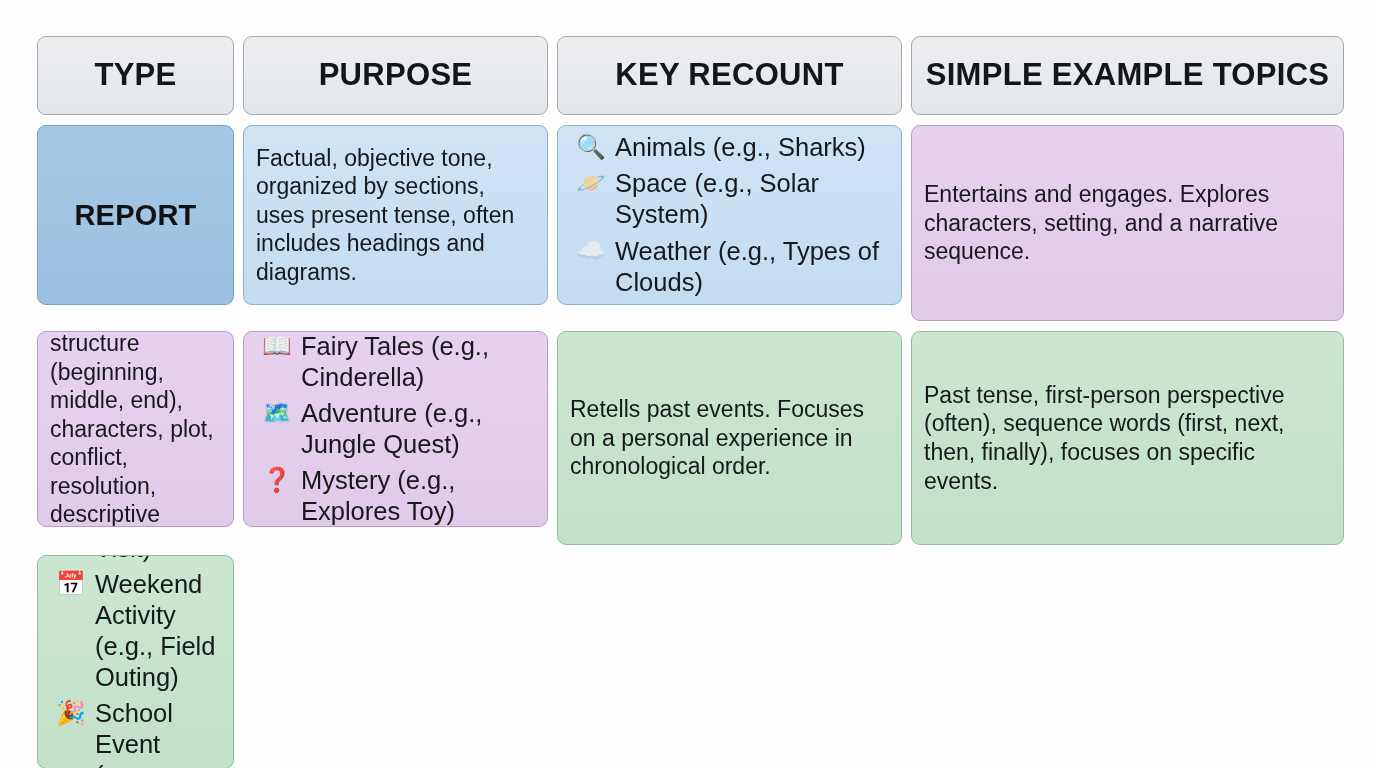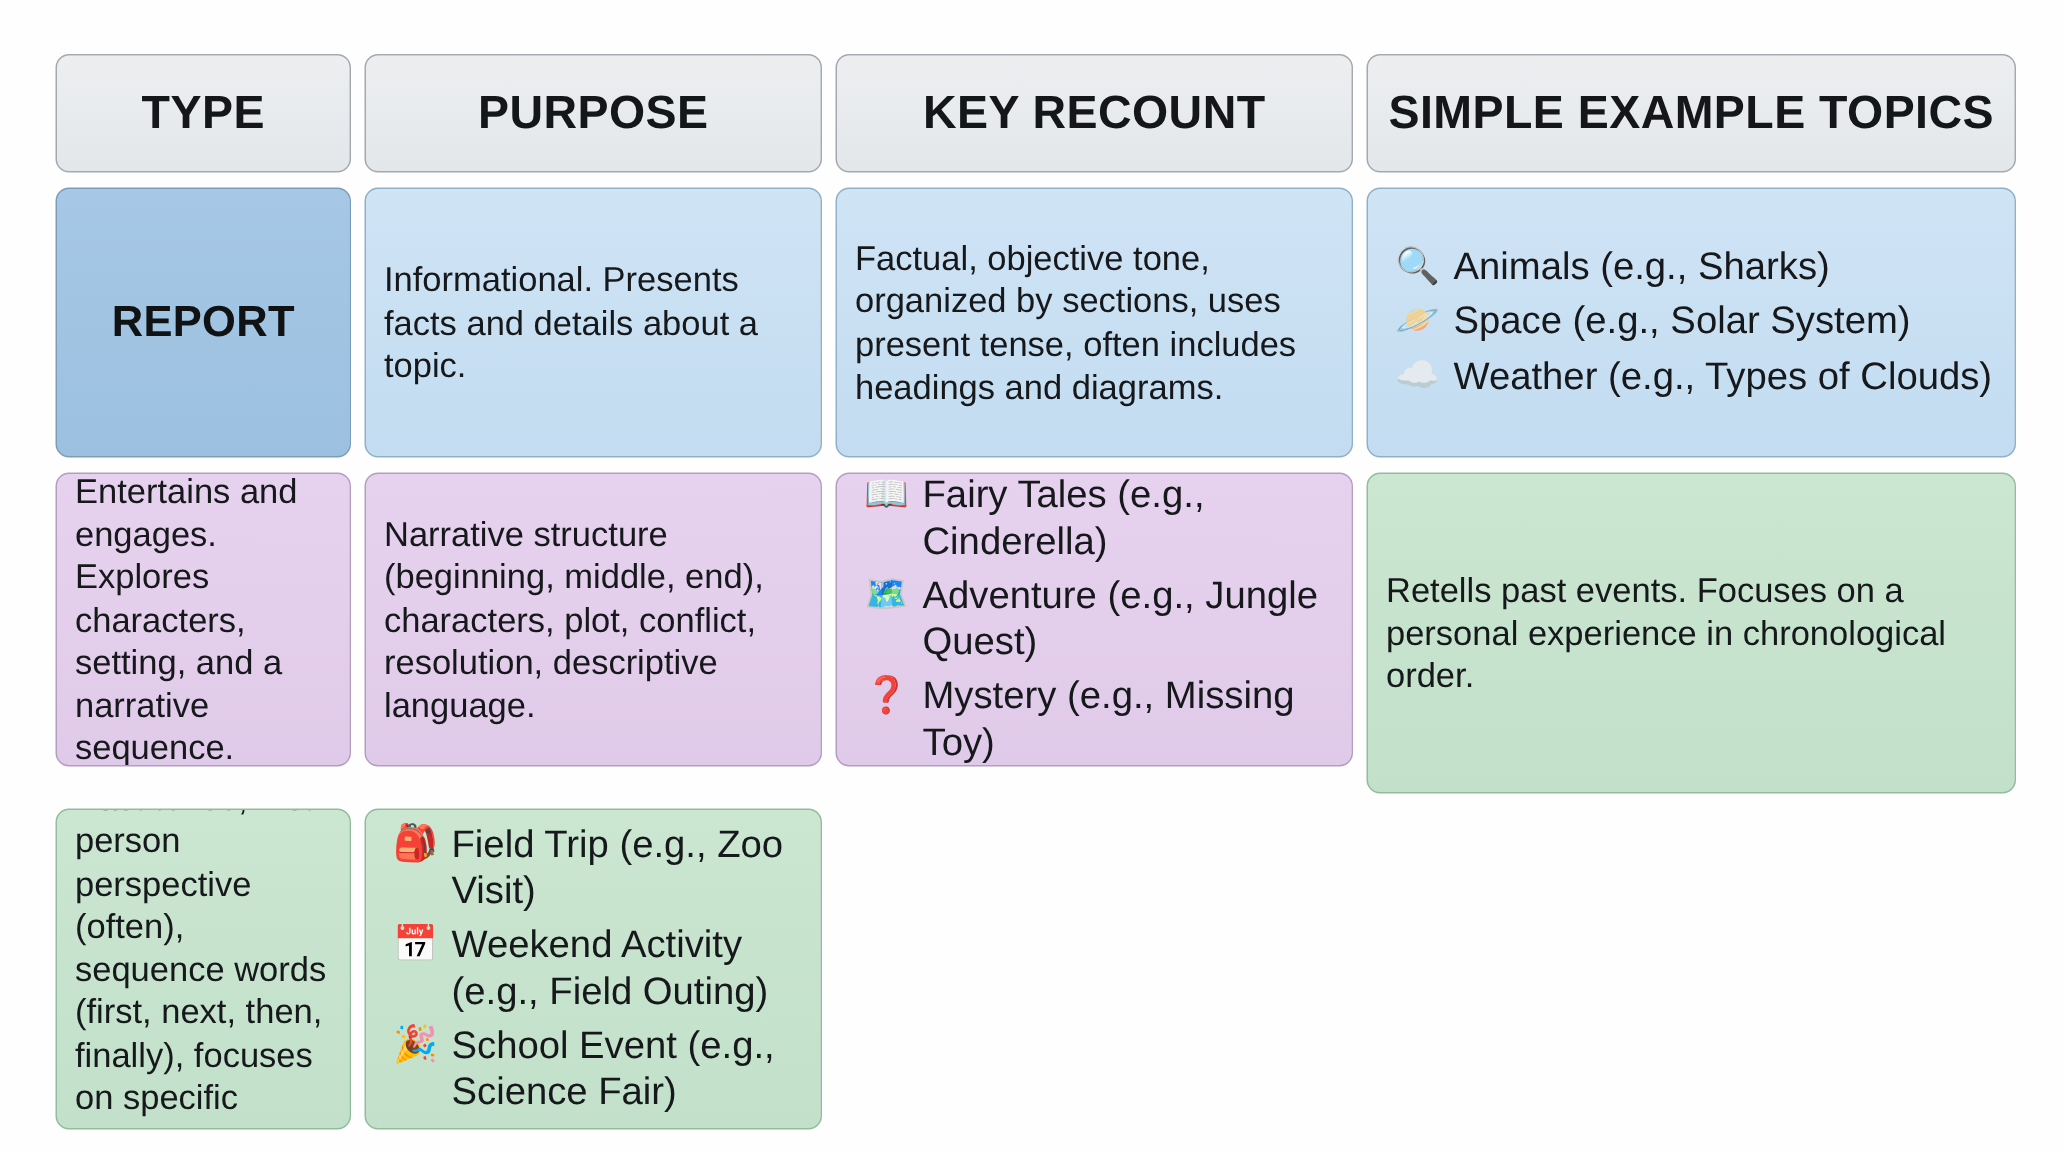--- a/index.html
+++ b/index.html
@@ -140,23 +140,20 @@
       <span class="txt">KEY RECOUNT</span>
     </div>
     <div class="cell hdr">
       <span class="txt">SIMPLE EXAMPLE TOPICS</span>
     </div>
 
     <div class="cell r1 typecell blue-dark">
       <span class="txt">REPORT</span>
     </div>
     <div class="cell r1 bodycell blue-light">
-      <span class="txt">Informational. Presents facts and details about a topic.</span>
-    </div>
-    <div class="cell r1 bodycell blue-light">
       <span class="txt">Factual, objective tone, organized by sections, uses present tense, often includes headings and diagrams.</span>
     </div>
     <div class="cell r1 exmcell blue-light">
       <div class="exlist">
         <div class="exrow">
           <span class="emoji">🔍</span>
           <span class="exlabel">Animals (e.g., Sharks)</span>
         </div>
         <div class="exrow">
           <span class="emoji">🪐</span>
@@ -180,21 +177,21 @@
         <div class="exrow">
           <span class="emoji">📖</span>
           <span class="exlabel">Fairy Tales (e.g., Cinderella)</span>
         </div>
         <div class="exrow">
           <span class="emoji">🗺️</span>
           <span class="exlabel">Adventure (e.g., Jungle Quest)</span>
         </div>
         <div class="exrow">
           <span class="emoji">❓</span>
-          <span class="exlabel">Mystery (e.g., Missing Toy)</span>
+          <span class="exlabel">Mystery (e.g., Explores Toy)</span>
         </div>
       </div>
     </div>
 
     <div class="cell r3 bodycell grn-light">
       <span class="txt">Retells past events. Focuses on a personal experience in chronological order.</span>
     </div>
     <div class="cell r3 bodycell grn-light">
       <span class="txt">Past tense, first-person perspective (often), sequence words (first, next, then, finally), focuses on specific events.</span>
     </div>

